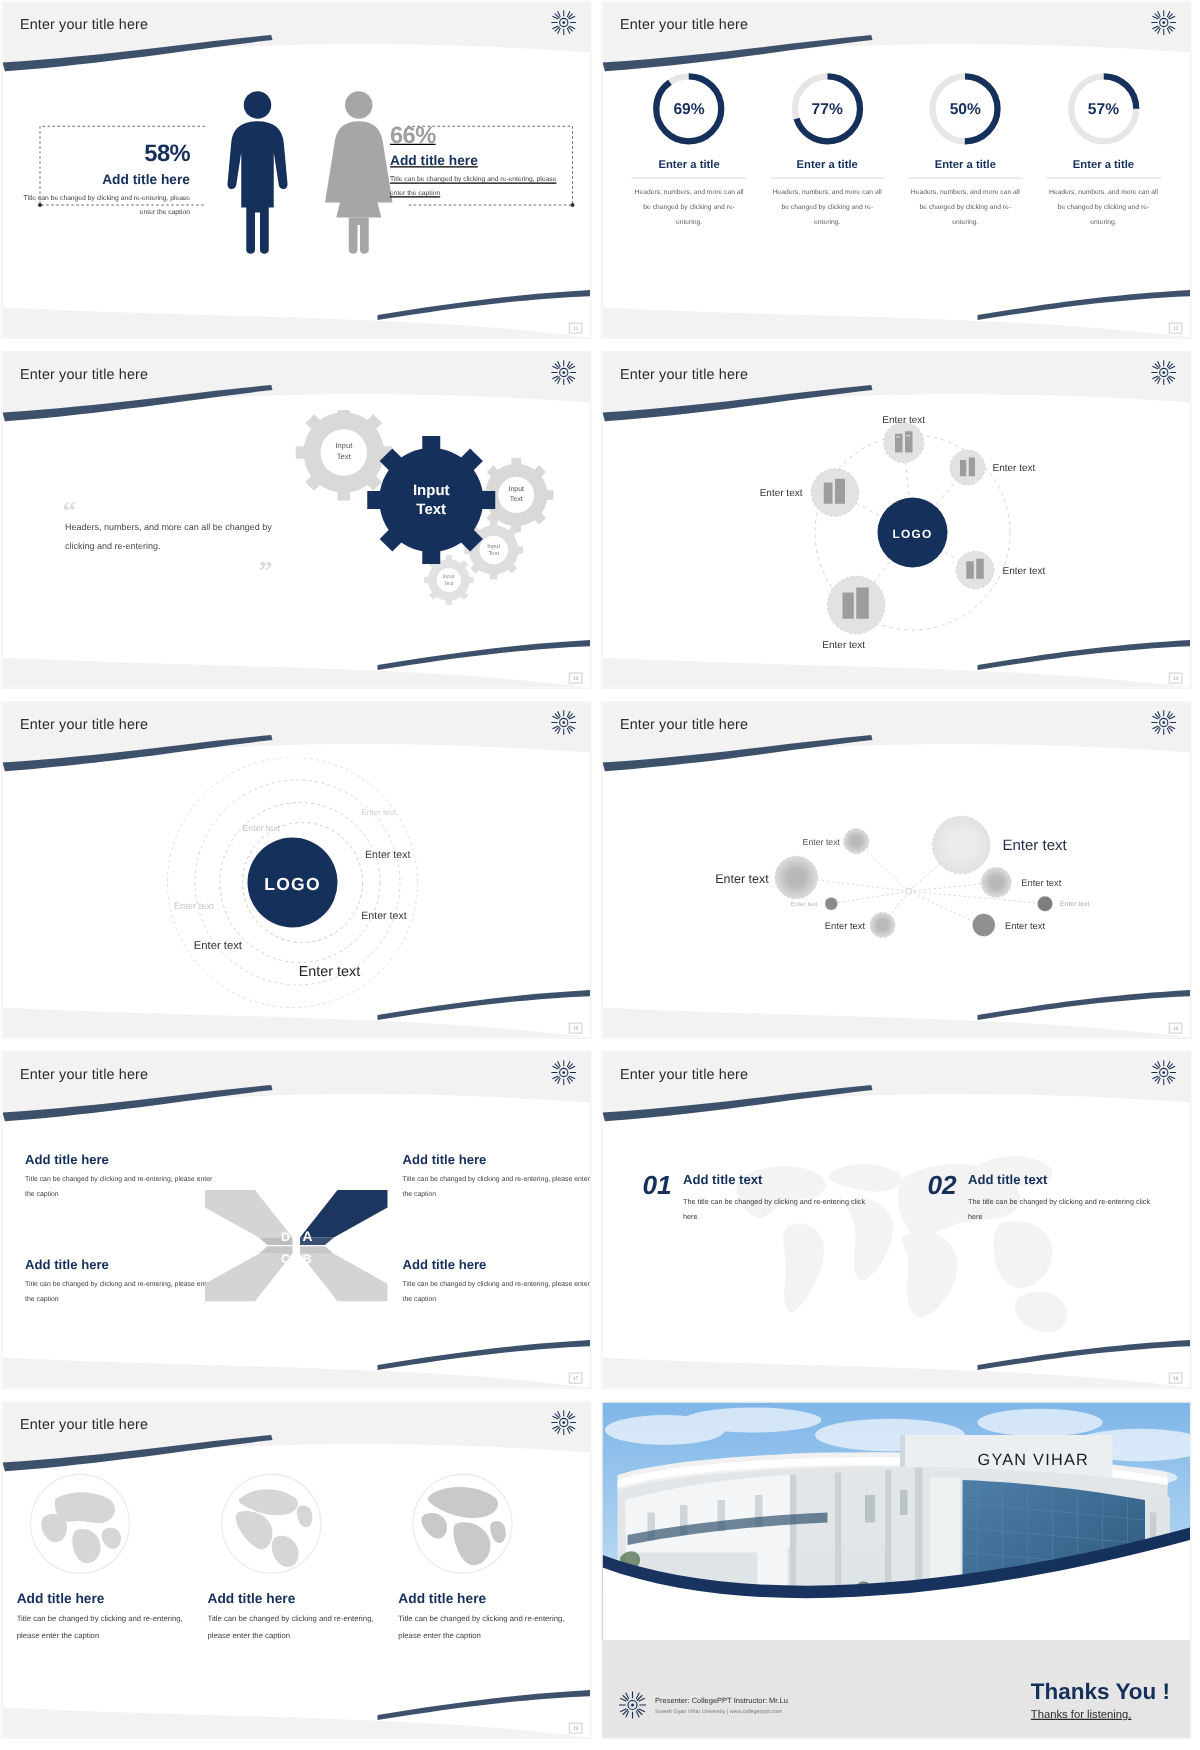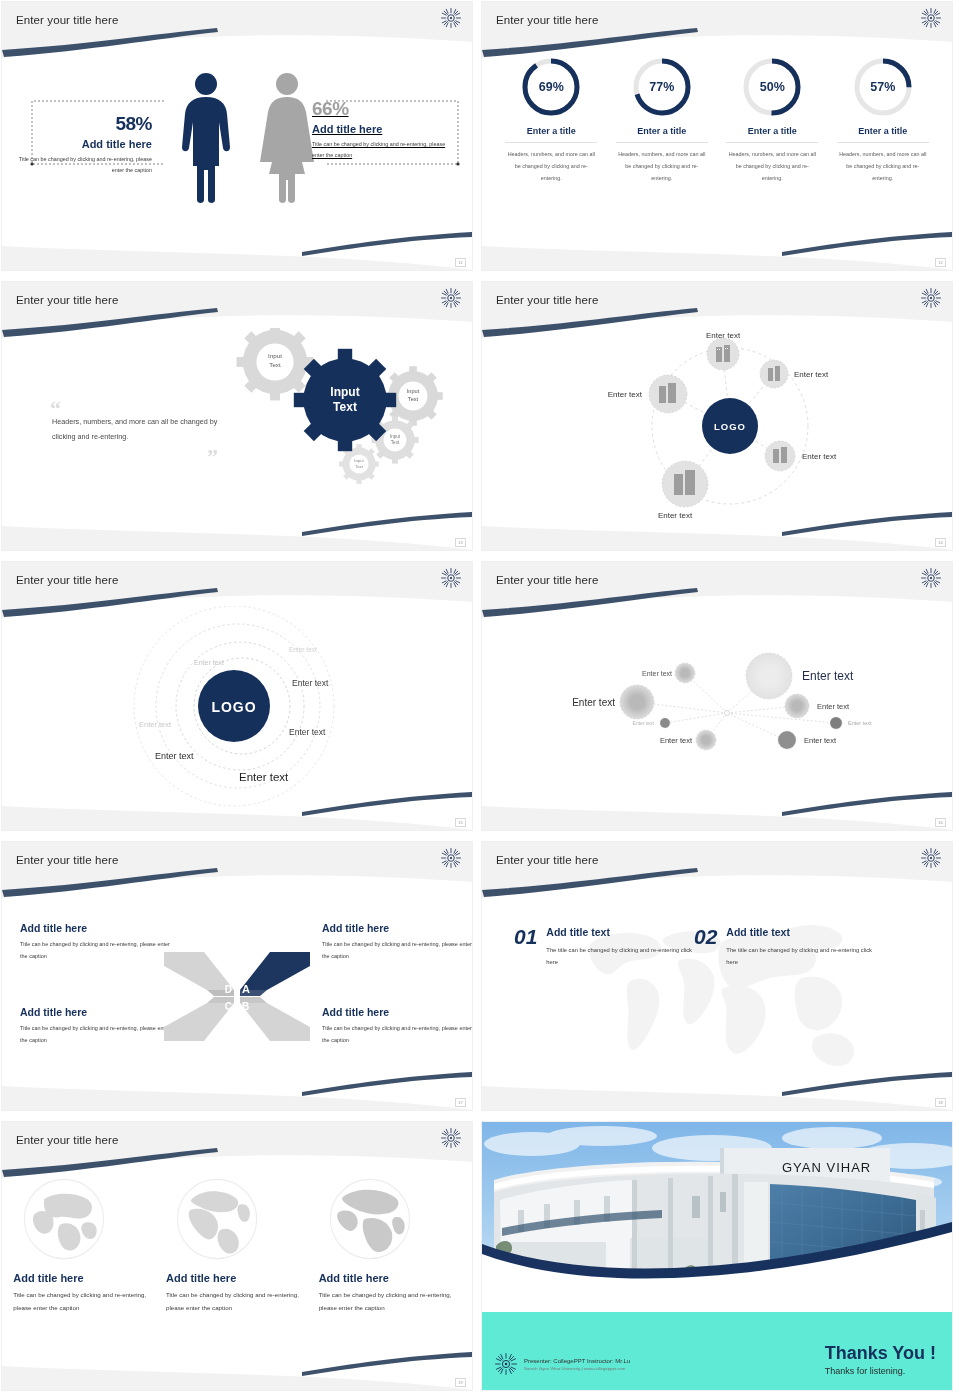--- a/index.html
+++ b/index.html
@@ -86,41 +86,41 @@
 
   
   .svgtext{ font-family:"Liberation Sans", sans-serif; }
 
   
   .xq{ position:absolute; width:150px; }
   .xq .t{ font-size:10.5px; font-weight:bold; color:#16305c; }
   .xq .c{ font-size:5.5px; color:#3c3c3c; line-height:2.2; margin-top:4px; }
 
   
-  .numrow{ position:absolute; top:40px; left:32px; display:flex; }
+  .numrow{ position:absolute; top:52px; left:32px; display:flex; gap:48px; }
   .numitem{ display:flex; gap:9px; width:180px; }
   .bignum{ font-size:21px; font-weight:bold; font-style:italic; color:#16305c; line-height:1; }
   .numitem .t{ font-size:10.5px; font-weight:bold; color:#16305c; }
   .numitem .c{ font-size:5.8px; color:#3c3c3c; line-height:2.1; margin-top:6px; }
 
   
   .globes{ display:flex; justify-content:space-around; padding:8px 6px 0 6px; }
   .globe-col{ width:142px; text-align:left; }
   .globe-title{ font-size:11px; font-weight:bold; color:#16305c; margin-top:4px; }
   .globe-cap{ font-size:6.2px; color:#3c3c3c; line-height:2.15; margin-top:4px; }
 
   
-  .thanks-slide{ background:#5eead4; }
+  .thanks-slide{ background:#e5e5e5; }
   .photo{ position:absolute; top:0; left:0; width:470px; height:190px; overflow:hidden; }
   .ft-left{ position:absolute; left:12px; bottom:14px; display:flex; align-items:center; gap:6px; }
   .ft-txt1{ font-size:6px; color:#333; }
   .ft-txt2{ font-size:4.3px; color:#777; margin-top:2px; }
   .ft-right{ position:absolute; right:16px; bottom:14px; text-align:left; }
   .thx-big{ font-size:18px; font-weight:bold; color:#16305c; }
-  .thx-sub{ font-size:9px; color:#2b2b2b; margin-top:2px; }
+  .thx-sub{ font-size:9px; color:#2b2b2b; margin-top:2px;text-decoration:underline; }
 </style>
 </head>
 <body>
 
 <div class="grid">
 
   <div class="slidecell">
     <div class="slide">
       <div class="hdr"></div>
       <svg class="body-curve" viewBox="0 0 470 268">

